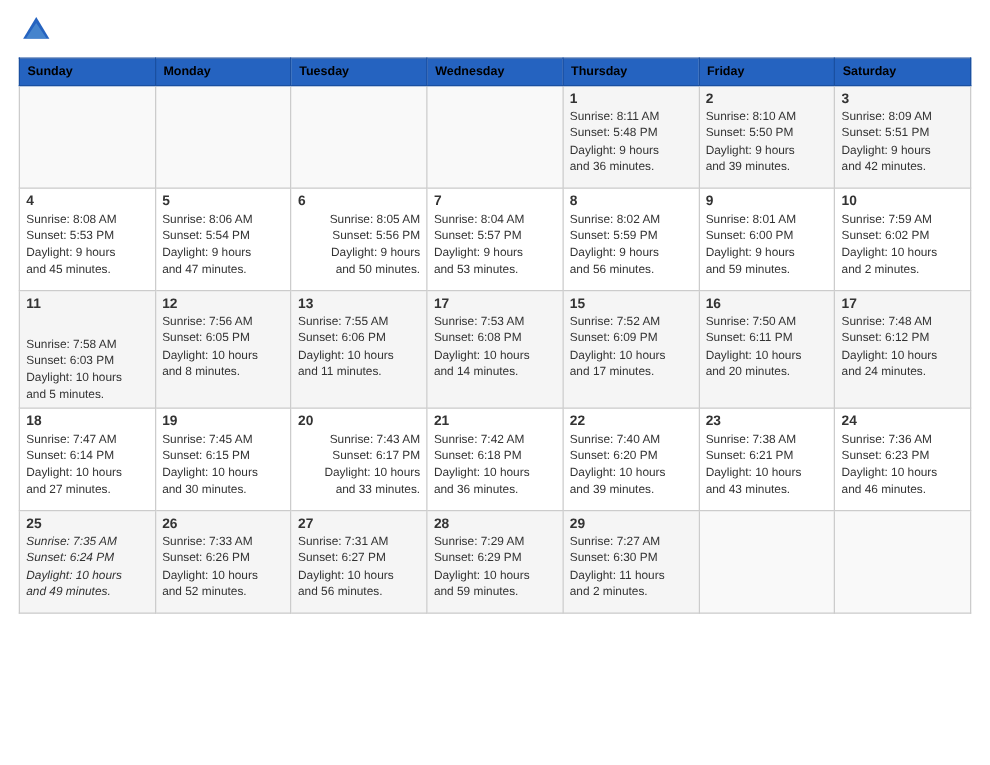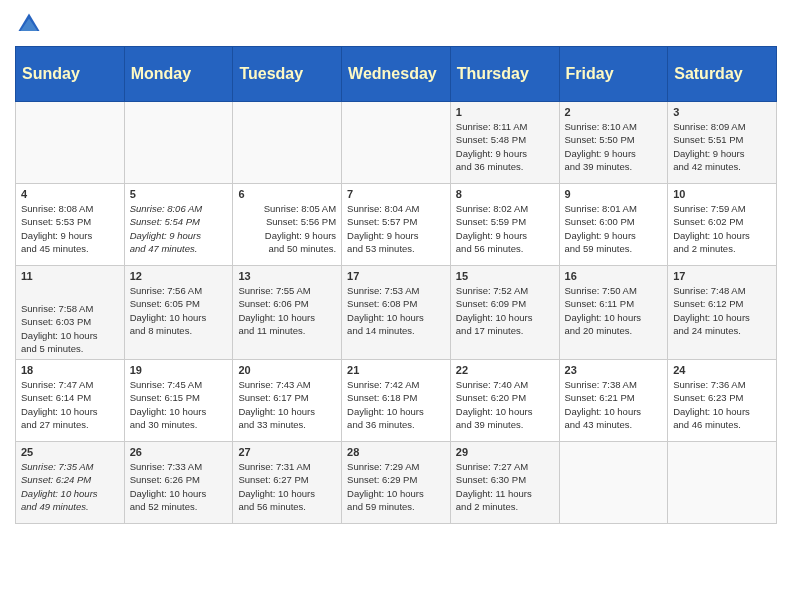--- a/index.html
+++ b/index.html
@@ -52,24 +52,24 @@
       font-size: 14px;
       color: #555;
     }
     .calendar {
       width: 100%;
       border-collapse: collapse;
       table-layout: fixed;
     }
     .calendar thead th {
       background-color: #2563c0;
-      color: #fef9c3;
-      font-size: 16px;
+      color: #000000;
+      font-size: 10px;
       font-weight: bold;
-      padding: 18px 6px;
+      padding: 5px 6px;
       text-align: left;
       border: 1px solid #1a4fa0;
     }
     .calendar tbody td {
       border: 1px solid #ccc;
       vertical-align: top;
       padding: 4px 5px;
       font-size: 9.5px;
       color: #333;
       height: 82px;
@@ -158,21 +158,21 @@
         <tr>
           <td>
             <span class="day-number">4</span>
             <div class="cell-content" style="white-space: pre-line;">Sunrise: 8:08 AM
 Sunset: 5:53 PM
 Daylight: 9 hours
 and 45 minutes.</div>
           </td>
           <td>
             <span class="day-number">5</span>
-            <div class="cell-content" style="white-space: pre-line; font-style: italic;">Sunrise: 8:06 AM
+            <div class="cell-content" style="white-space: pre-line;">Sunrise: 8:06 AM
 Sunset: 5:54 PM
 Daylight: 9 hours
 and 47 minutes.</div>
           </td>
           <td>
             <span class="day-number">6</span>
             <div class="cell-content" style="white-space: pre-line; text-align: right;">Sunrise: 8:05 AM
 Sunset: 5:56 PM
 Daylight: 9 hours
 and 50 minutes.</div>
@@ -267,21 +267,21 @@
           </td>
           <td>
             <span class="day-number">19</span>
             <div class="cell-content" style="white-space: pre-line;">Sunrise: 7:45 AM
 Sunset: 6:15 PM
 Daylight: 10 hours
 and 30 minutes.</div>
           </td>
           <td>
             <span class="day-number">20</span>
-            <div class="cell-content" style="white-space: pre-line;">Sunrise: 7:43 AM
+            <div class="cell-content" style="white-space: pre-line; text-align: right;">Sunrise: 7:43 AM
 Sunset: 6:17 PM
 Daylight: 10 hours
 and 33 minutes.</div>
           </td>
           <td>
             <span class="day-number">21</span>
             <div class="cell-content" style="white-space: pre-line;">Sunrise: 7:42 AM
 Sunset: 6:18 PM
 Daylight: 10 hours
 and 36 minutes.</div>

